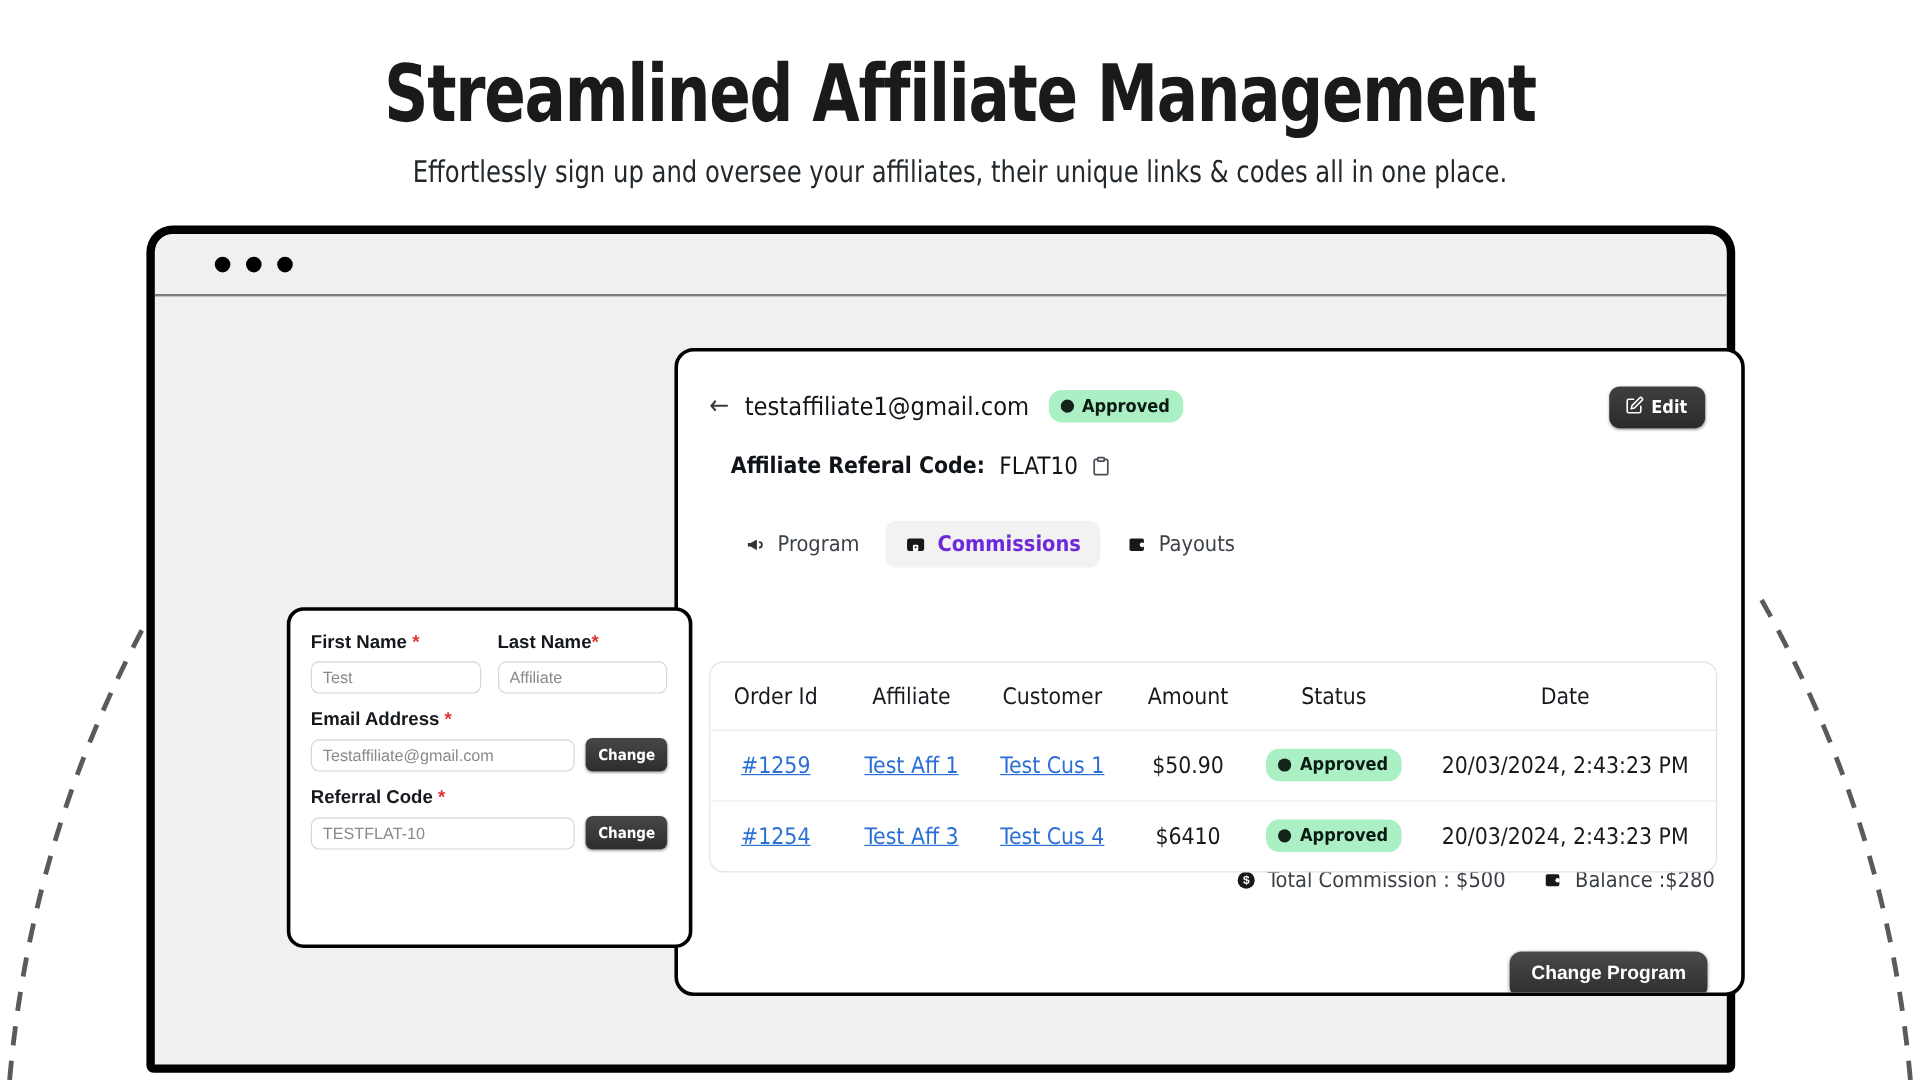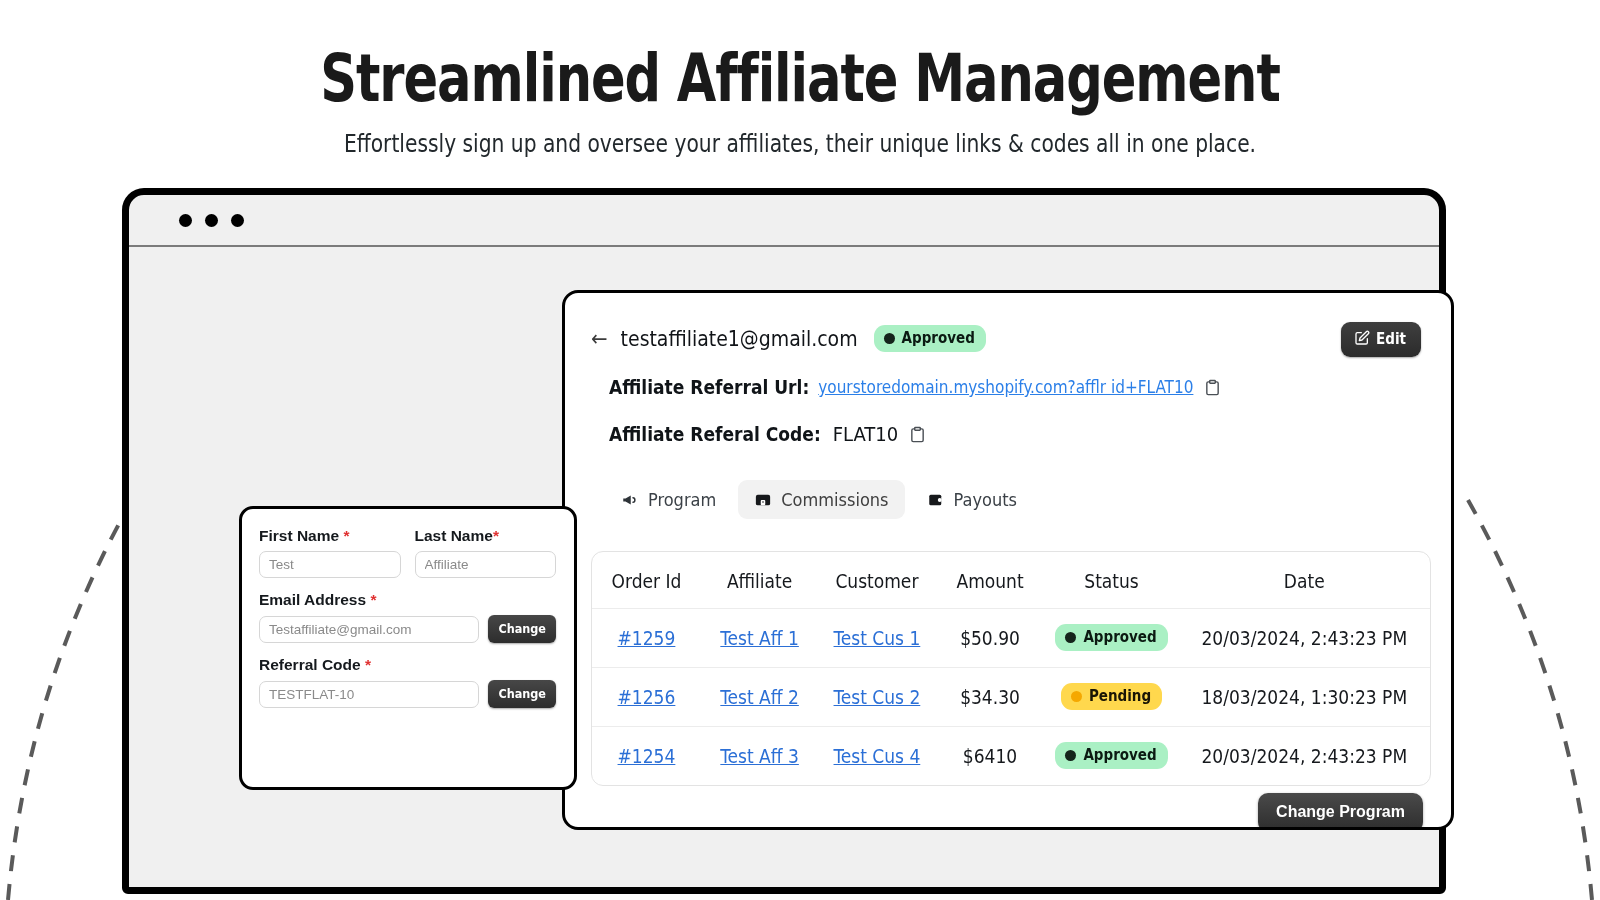--- a/index.html
+++ b/index.html
@@ -221,22 +221,22 @@
     gap: 9px;
     font-size: 18px;
     color: #3b4147;
     padding: 9px 16px;
     border-radius: 9px;
     cursor: pointer;
     white-space: nowrap;
   }
   .tab.active {
     background: #f2f2f2;
-    color: #404040;
-    font-weight: 400;
+    color: #6d28d9;
+    font-weight: 700;
   }
   .change-program-btn {
     position: absolute;
     right: 28px;
     top: 500px;
     background: linear-gradient(180deg,#4a4a4a 0%, #2c2c2c 100%);
     color: #ffffff;
     border: none;
     border-radius: 10px;
     padding: 10px 18px 11px;
@@ -395,30 +395,20 @@
   <button class="edit-btn">
     <span>
       <svg width="16" height="16" viewBox="0 0 24 24" fill="none" stroke="#ffffff" stroke-width="2" stroke-linecap="round" stroke-linejoin="round">
         <path d="M11 4H5a2 2 0 0 0-2 2v13a2 2 0 0 0 2 2h13a2 2 0 0 0 2-2v-6"></path>
         <path d="M18.5 2.5a2.12 2.12 0 0 1 3 3L12 15l-4 1 1-4Z"></path>
       </svg>
     </span>
     <span>Edit</span>
   </button>
 
-  <div class="info-row">
-    <span class="info-label">Affiliate Referral Url:</span>
-    <a class="info-link">yourstoredomain.myshopify.com?afflr id+FLAT10</a>
-    <span class="copy-ico">
-      <svg width="17" height="17" viewBox="0 0 24 24" fill="none" stroke="#4a4f55" stroke-width="2" stroke-linecap="round" stroke-linejoin="round">
-        <rect x="8" y="2" width="8" height="4" rx="1"></rect>
-        <path d="M16 4h2a2 2 0 0 1 2 2v14a2 2 0 0 1-2 2H6a2 2 0 0 1-2-2V6a2 2 0 0 1 2-2h2"></path>
-      </svg>
-    </span>
-  </div>
 
   <div class="info-row">
     <span class="info-label">Affiliate Referal Code:</span>
     <span class="info-value">FLAT10</span>
     <span class="copy-ico">
       <svg width="17" height="17" viewBox="0 0 24 24" fill="none" stroke="#4a4f55" stroke-width="2" stroke-linecap="round" stroke-linejoin="round">
         <rect x="8" y="2" width="8" height="4" rx="1"></rect>
         <path d="M16 4h2a2 2 0 0 1 2 2v14a2 2 0 0 1-2 2H6a2 2 0 0 1-2-2V6a2 2 0 0 1 2-2h2"></path>
       </svg>
     </span>
@@ -498,33 +488,20 @@
           <td>$50.90</td>
           <td>
             <span class="badge badge-approved">
               <span class="bdot"></span>
               <span>Approved</span>
             </span>
           </td>
           <td>20/03/2024, 2:43:23 PM</td>
         </tr>
         <tr>
-          <td><a class="cell-link">#1256</a></td>
-          <td><a class="cell-link">Test Aff 2</a></td>
-          <td><a class="cell-link">Test Cus 2</a></td>
-          <td>$34.30</td>
-          <td>
-            <span class="badge badge-pending">
-              <span class="bdot"></span>
-              <span>Pending</span>
-            </span>
-          </td>
-          <td>18/03/2024, 1:30:23 PM</td>
-        </tr>
-        <tr>
           <td><a class="cell-link">#1254</a></td>
           <td><a class="cell-link">Test Aff 3</a></td>
           <td><a class="cell-link">Test Cus 4</a></td>
           <td>$6410</td>
           <td>
             <span class="badge badge-approved">
               <span class="bdot"></span>
               <span>Approved</span>
             </span>
           </td>

